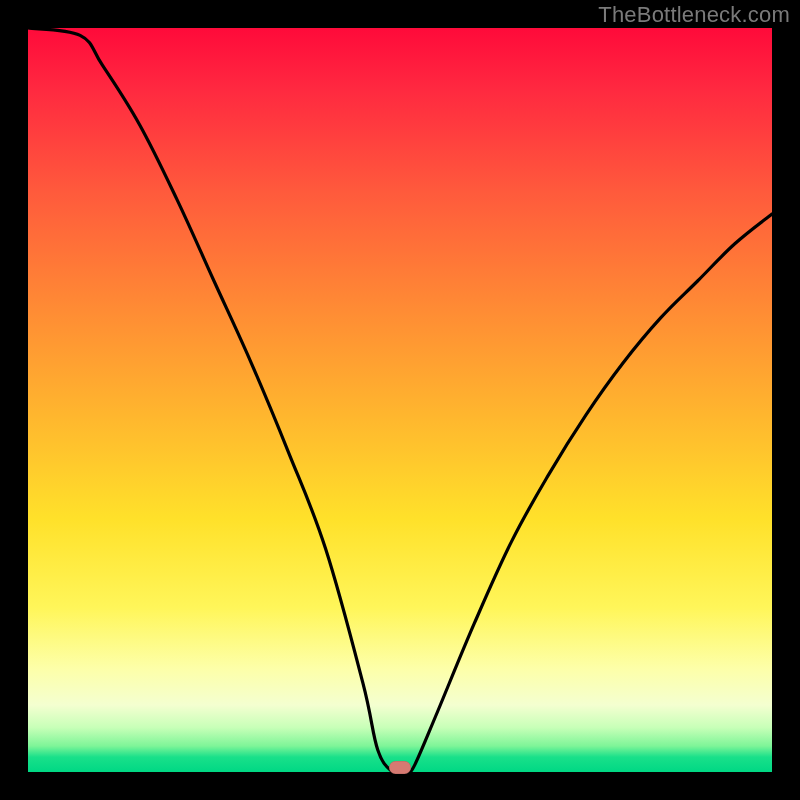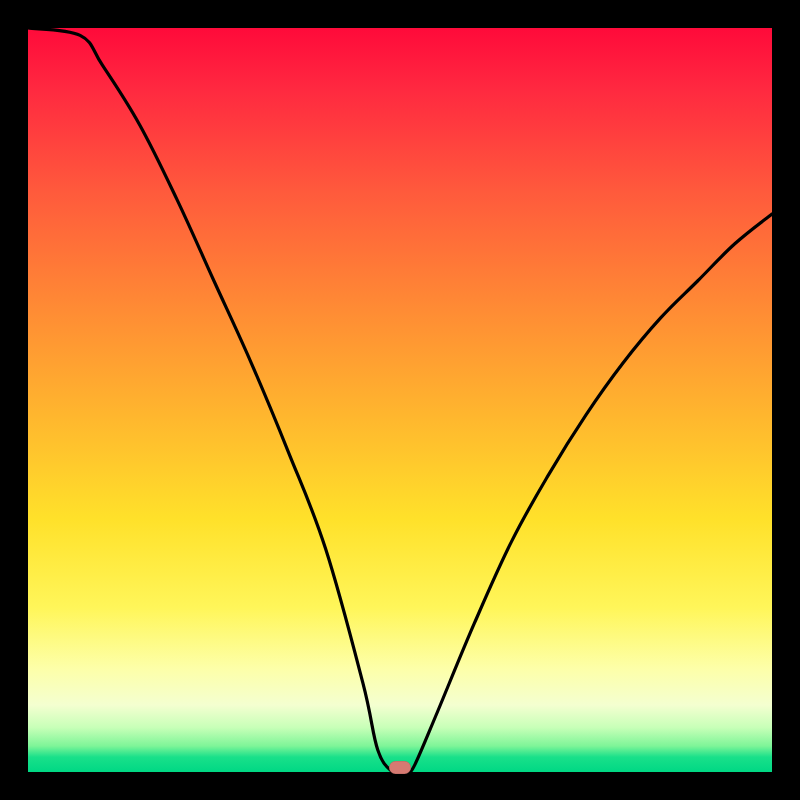--- a/index.html
+++ b/index.html
@@ -65,20 +65,21 @@
     border-radius: 7px;
     background: #d67a72;
     box-shadow: 0 0 0 0.5px rgba(0,0,0,0.15) inset;
   }
 </style>
 </head>
 <body>
 
 <div class="frame">
 
+  <div class="watermark">TheBottleneck.com</div>
 
   <div class="plot-area">
 
     <svg class="curve" viewBox="0 0 744 744" preserveAspectRatio="none">
       <path id="curve-path" fill="none" stroke="#000" stroke-width="3.2" stroke-linecap="round" stroke-linejoin="round" d="M 0.0 0.0 C 9.4 1.3, 38.7 0.7, 52.1 7.4 C 65.5 14.1, 63.7 21.1, 74.4 37.2 C 85.1 53.3, 98.2 72.6, 111.6 96.7 C 125.0 120.8, 135.4 143.0, 148.8 171.1 C 162.2 199.2, 172.6 223.5, 186.0 253.0 C 199.4 282.4, 209.8 304.0, 223.2 334.8 C 236.6 365.6, 247.0 390.6, 260.4 424.1 C 273.8 457.6, 284.2 479.3, 297.6 520.8 C 311.0 562.3, 325.4 618.6, 334.8 654.7 C 344.2 690.9, 344.3 705.6, 349.7 721.7 C 355.0 737.8, 360.5 740.0, 364.6 744.0 C 368.6 748.0, 369.3 744.0, 372.0 744.0 C 374.7 744.0, 376.8 745.3, 379.4 744.0 C 382.1 742.7, 381.5 747.3, 386.9 736.6 C 392.2 725.8, 398.5 709.9, 409.2 684.5 C 419.9 659.0, 433.0 626.0, 446.4 595.2 C 459.8 564.4, 470.2 540.1, 483.6 513.4 C 497.0 486.6, 507.4 469.2, 520.8 446.4 C 534.2 423.6, 544.6 407.0, 558.0 386.9 C 571.4 366.8, 581.8 352.2, 595.2 334.8 C 608.6 317.4, 619.0 304.9, 632.4 290.2 C 645.8 275.4, 656.2 266.4, 669.6 253.0 C 683.0 239.6, 693.4 227.8, 706.8 215.8 C 720.2 203.7, 737.3 191.4, 744.0 186.0"></path>
     </svg>
 
     <div id="marker" class="marker" style="left: 361px; top: 733px;"></div>
   </div>
 

